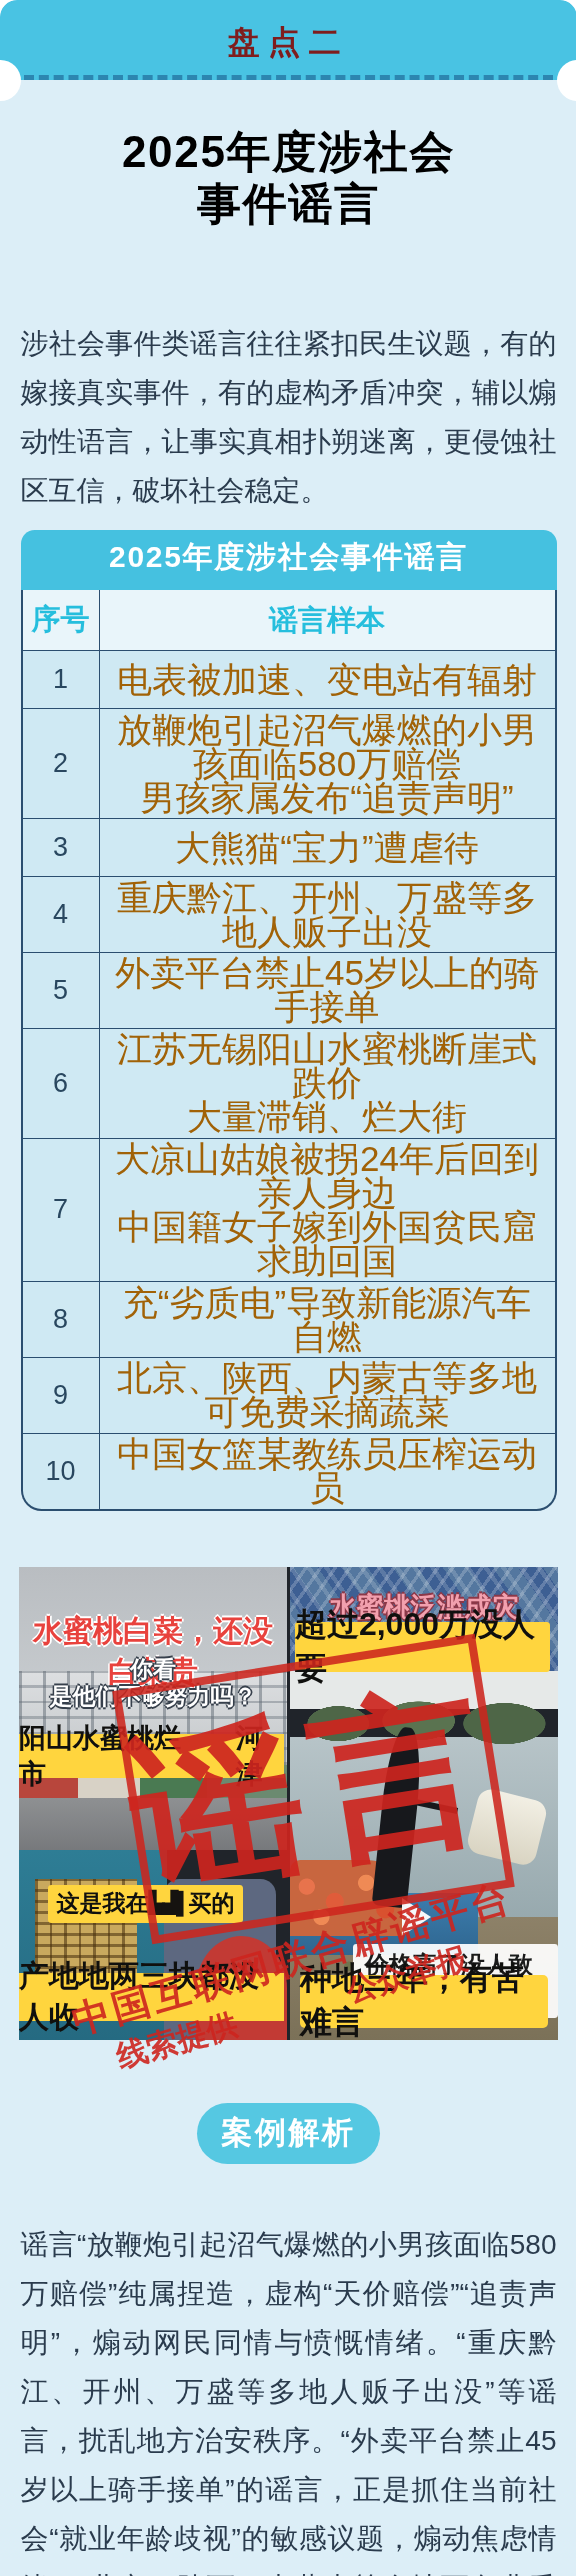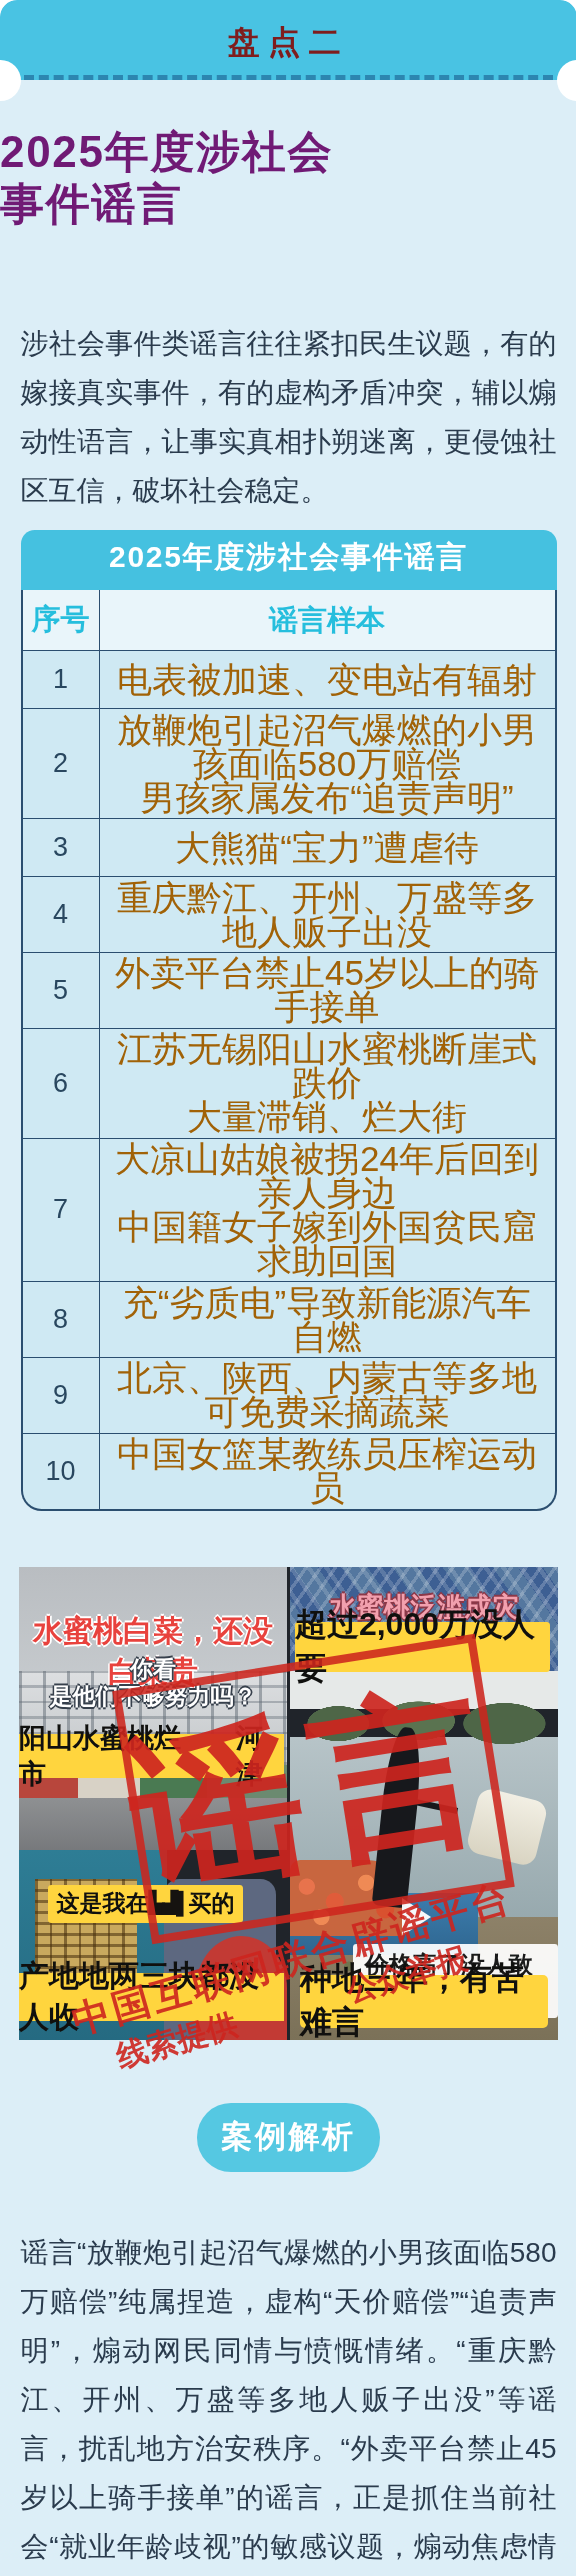--- a/index.html
+++ b/index.html
@@ -18,21 +18,21 @@
   }
   .ticket .dash {
     position:absolute; left:24px; right:24px; bottom:0px;
     border-bottom:5.1px dashed #2c86b0;
   }
   .notch { position:absolute; width:41px; height:41px; background:#ffffff;
            border-radius:50%; top:60px; z-index:5; }
   .notch.l { left:-20.5px; } .notch.r { right:-20.5px; }
   
   .hero { padding-top:46px; }
-  .hero h1 { color:#701a75; font-size:44px; font-weight:900;
+  .hero h1 { text-align:center; color:#000000; font-size:44px; font-weight:900;
              line-height:52px; letter-spacing:1.7px; }
   
   .para { margin:89px 20.5px 0; color:#2a3b4d; font-size:28px; line-height:49px;
           text-align:justify; }
   
   .tablebox { margin:15.4px 20.5px 0; }
   .tbl-title { background:#45c1e0; border-radius:13.7px 13.7px 0 0; color:#fff;
                text-align:center; font-size:30px; font-weight:800;
                padding:7px 0 12px; letter-spacing:1.7px; }
   .tbl-grid { border:2.6px solid #2b4e6f; border-top:none;
@@ -155,21 +155,21 @@
     display:flex; align-items:center; justify-content:center; }
   .stamp-word { color:rgba(205,37,30,.92); font-size:171px; font-weight:900;
     letter-spacing:12px; line-height:1; white-space:nowrap; }
   .stamp-org { position:absolute; left:17px; top:367px; width:512px; z-index:9;
     transform:rotate(-16deg); color:rgba(205,37,30,.9); font-size:38px;
     font-weight:900; text-align:center; letter-spacing:3.4px; white-space:nowrap; }
   .stamp-sub { position:absolute; left:34px; top:420px; width:478px; z-index:9;
     transform:rotate(-16deg); color:rgba(205,37,30,.9); font-size:31px;
     font-weight:900; display:flex; justify-content:space-around; }
   
-  .pill { margin:63px auto 0; width:183px; height:69px; background:#55c8e2;
+  .pill { margin:63px auto 0; width:183px; height:61px; background:#55c8e2;
     border-radius:34px; display:flex; align-items:center; justify-content:center;
     color:#fff; font-size:31px; font-weight:800; letter-spacing:2.6px; }
   .analysis { margin-top:56px; }
 </style>
 </head>
 <body>
 
 <div class="page">
 
   <div class="ticket">

